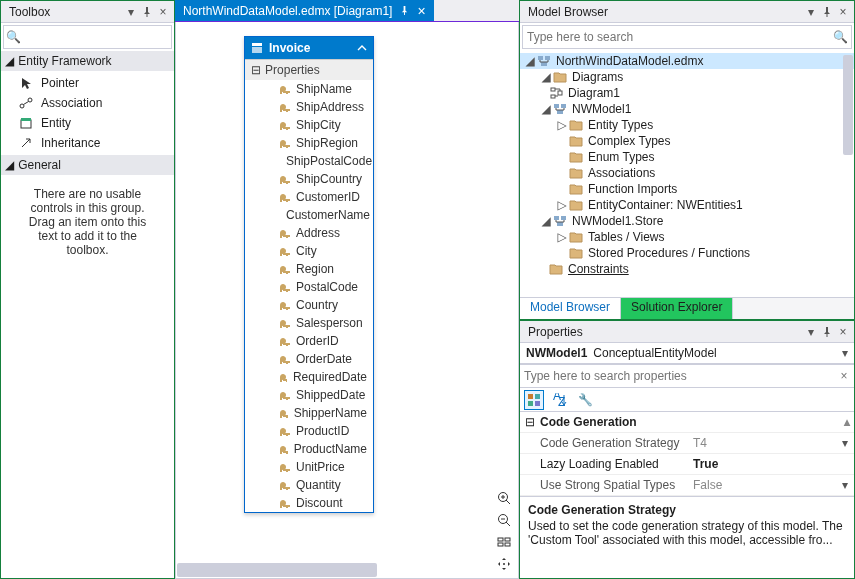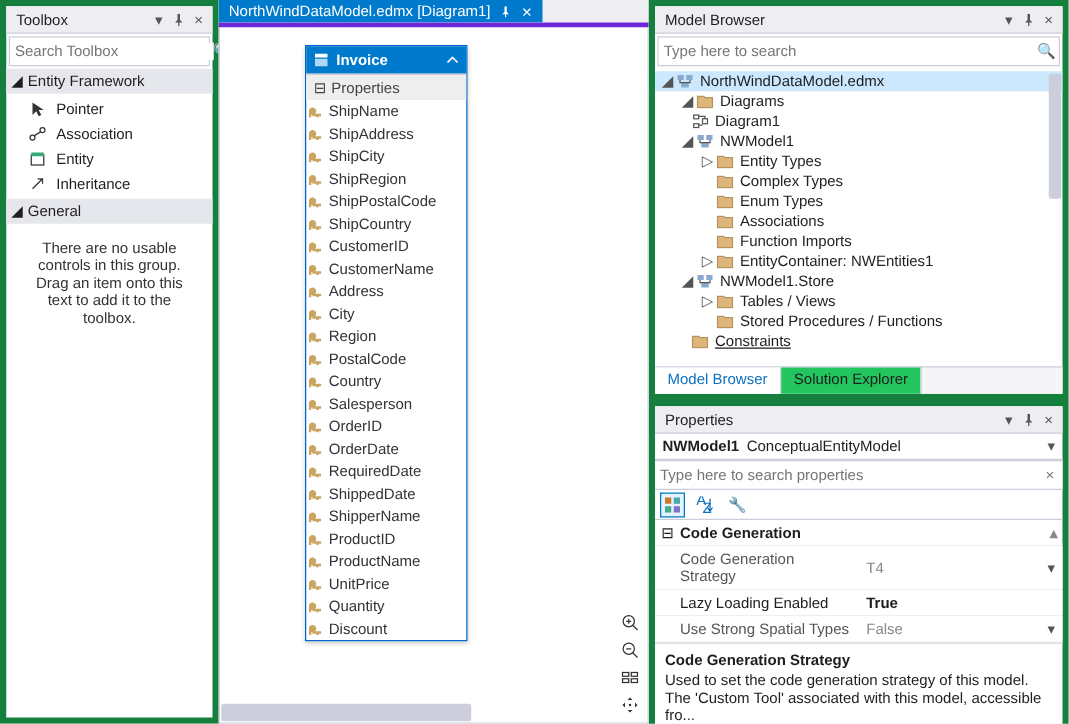--- a/index.html
+++ b/index.html
@@ -1,46 +1,46 @@
 <!DOCTYPE html>
 <html><head>
 <meta charset="utf-8">
 <style>
   * { box-sizing: border-box; margin: 0; padding: 0; font-family: "Segoe UI", Tahoma, sans-serif; font-size: 12px; }
   body { background: #eeeef2; width: 855px; height: 579px; display: flex; overflow: hidden; color: #1e1e1e; }
-  .panel { background: #fff; border: 5px solid #15803d; display: flex; flex-direction: column; }
+  .panel { background: #fff; border: 1px solid #15803d; display: flex; flex-direction: column; }
   .panel-header { height: 22px; background: #eeeef2; border-bottom: 1px solid #cccedb; display: flex; align-items: center; padding: 0 4px; }
   .panel-header .title { flex: 1; font-size: 12px; padding-left: 4px; }
   .hdr-icons { display: flex; gap: 2px; align-items: center; }
   .hdr-icons span { width: 14px; height: 14px; display: inline-flex; align-items: center; justify-content: center; color: #555; cursor: pointer; }
   .searchbox { height: 24px; border: 1px solid #cccedb; margin: 2px; display: flex; align-items: center; background: #fff; }
   .searchbox input { flex: 1; border: none; outline: none; padding: 0 4px; font-size: 12px; color: #555; }
   .searchbox .sicon { width: 20px; text-align: center; color:#777; }
 
   
   .toolbox { width: 175px; }
   .group-hdr { background: #e6e7ec; padding: 3px 4px; display: flex; align-items: center; gap: 4px; cursor: pointer;}
   .group-items { padding: 2px 0; }
   .tool-item { padding: 3px 4px 3px 18px; display: flex; align-items: center; gap: 8px; cursor: pointer; }
   .tool-icon { width: 14px; height: 14px; display: inline-flex; align-items:center; justify-content:center; }
   .no-controls { padding: 12px 18px; text-align: center; color: #333; font-size:12px; }
 
   
   .canvaswrap { flex: 1; display:flex; flex-direction:column; border-left:none; border-right:none; }
-  .doc-tabs { height: 22px; background: #eeeef2; display:flex; align-items:stretch; border-bottom:4px solid #6d28d9; overflow:hidden;}
+  .doc-tabs { height: 22px; background: #eeeef2; display:flex; align-items:stretch; border-bottom:1px solid #6d28d9; overflow:hidden;}
   .doc-tab { background: #007acc; color:#fff; display:flex; align-items:center; padding:0 8px; gap:8px; }
   .doc-tab .pin { color:#fff; font-size:10px; }
   .doc-tab .close { color:#fff; font-size:14px; cursor:pointer;}
   .canvas { flex:1; background:#fff; position:relative; border:1px solid #cccedb; border-top:none; overflow:hidden;}
   .entity { position:absolute; left:68px; top:14px; width:130px; border:1px solid #0066cc; background:#fff; box-shadow:0 2px 4px rgba(0,0,0,.2);}
   .entity-hdr { background:#007acc; color:#fff; padding:4px 6px; display:flex; align-items:center; gap:6px; font-weight:600;justify-content:space-between;}
   .entity-hdr .collapse { margin-left:auto; cursor:pointer;}
   .entity-section { background:#eee; padding:3px 6px; border-top:1px solid #ccc; display:flex; align-items:center; gap:4px; color:#444;}
   .prop-list { max-height: 500px; }
-  .prop { padding:2px 6px 2px 2px; display:flex; align-items:center; gap:6px; font-size:12px; color:#333;}
+  .prop { padding:2px 6px 2px 15px; display:flex; align-items:center; gap:6px; font-size:12px; color:#333;margin-left:20px;}
   .prop .key { width:10px; height:10px; }
   .diagram-tools { position:absolute; right:6px; bottom:6px; display:flex; flex-direction:column; gap:6px; align-items:center;}
   .diagram-tools span { width:16px; height:16px; display:inline-flex; align-items:center; justify-content:center; color:#333; border:1px solid transparent; cursor:pointer;}
   .canvas-scroll { position:absolute; bottom:0; left:0; right:0; height:16px; }
   .thumb { position:absolute; bottom:1px; left:1px; width:200px; height:14px; background:#cccedb; border-radius:2px; }
 
   
   .rightcol { width:336px; display:flex; flex-direction:column; }
   .modelbrowser { flex: 0 0 320px; }
   .tree-root { flex:1; overflow:auto; padding:2px 0; position:relative;}
@@ -85,21 +85,20 @@
       <span>▾</span>
       <span>
           <svg width="10" height="10" viewBox="0 0 10 10">
             <path d="M4 0h2v5l2 2H2l2-2V0zM4.5 7h1v3h-1z" fill="#555"></path>
           </svg>
         </span>
       <span>×</span>
     </div>
   </div>
   <div class="searchbox">
-    <input placeholder="Search Toolbox" style="">
     <span class="sicon">🔍</span>
   </div>
   <div id="toolbox-body">
       <div class="group-hdr">
         <span>◢</span>
         <span>Entity Framework</span>
       </div>
       <div class="group-items">
         <div class="tool-item">
           <span class="tool-icon">

